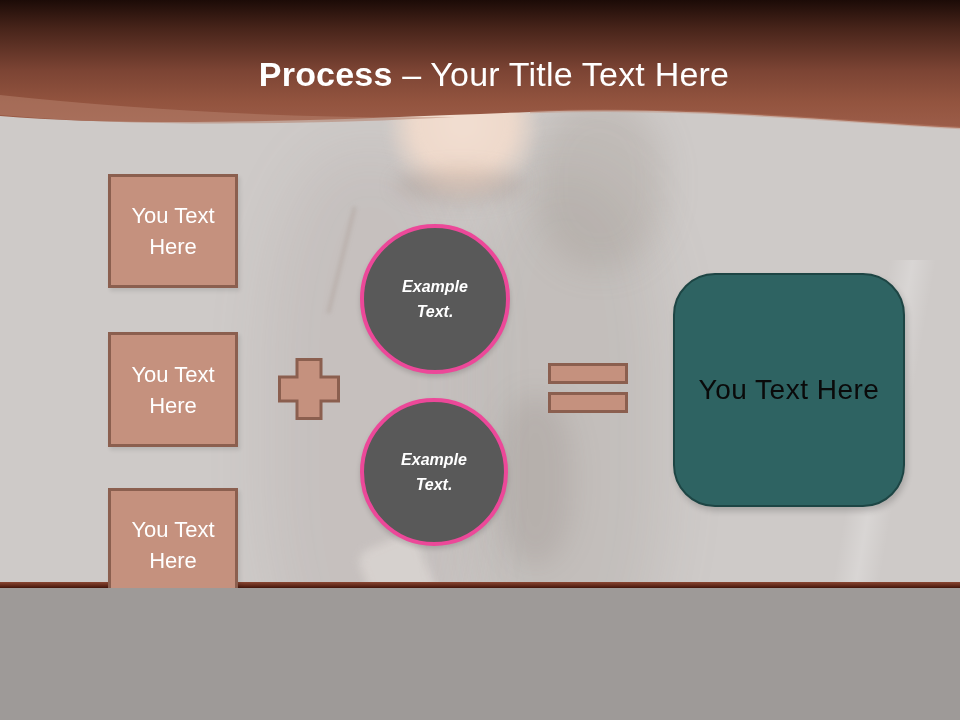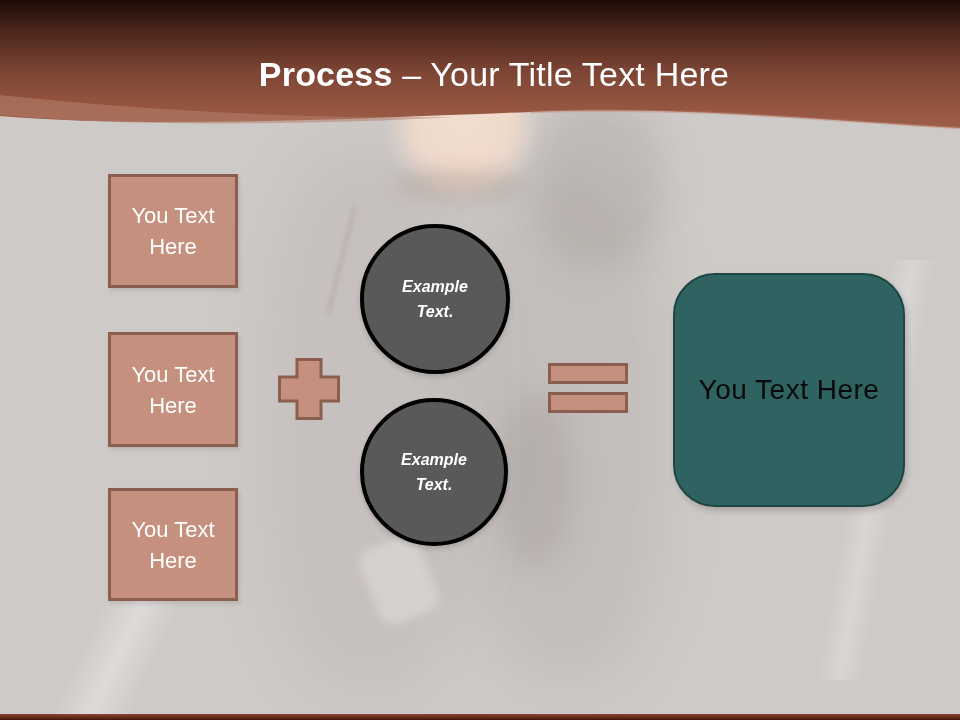--- a/index.html
+++ b/index.html
@@ -1,17 +1,17 @@
 <!DOCTYPE html>
 <html><head>
 <meta charset="utf-8">
 <style>
   html,body{margin:0;padding:0;background:#9e9a98;}
   .slide{
-    position:relative; width:960px; height:720px; overflow:hidden;
+    position:relative; width:960px; height:588px; overflow:hidden;
     background:#cecac8;
     font-family:"Liberation Sans", sans-serif;
   }
 
   
   .ghost{position:absolute; pointer-events:none;}
   .ghost-face{
     left:388px; top:62px; width:150px; height:138px; border-radius:50%;
     background:radial-gradient(ellipse at 50% 45%, #f2ded1 0%, #eed9cb 45%, rgba(238,217,203,0) 74%);
     filter:blur(5px);
@@ -74,21 +74,21 @@
   }
   .box-1{left:108px; top:174px;}
   .box-2{left:108px; top:332px; height:115px;}
   .box-3{left:108px; top:488px; height:113px;}
   .box-label{width:100px;}
 
   .plus-wrap{left:278px; top:358px; width:62px; height:62px;}
 
   .example-circle{
     border-radius:50%;
-    background:#595959; border:4px solid #000000;
+    background:#595959; border:4px solid #ec4899;
     display:flex; align-items:center; justify-content:center; text-align:center;
     color:#ffffff; font-size:16px; line-height:25px; font-weight:700; font-style:italic;
     box-shadow:0 3px 5px rgba(0,0,0,0.15);
   }
   .circle-1{left:360px; top:224px; width:150px; height:150px;}
   .circle-2{left:360px; top:398px; width:148px; height:148px;}
   .circle-label{width:100px;}
 
   .equals-wrap{left:548px; top:363px; width:80px;}
   .equals-bar{

